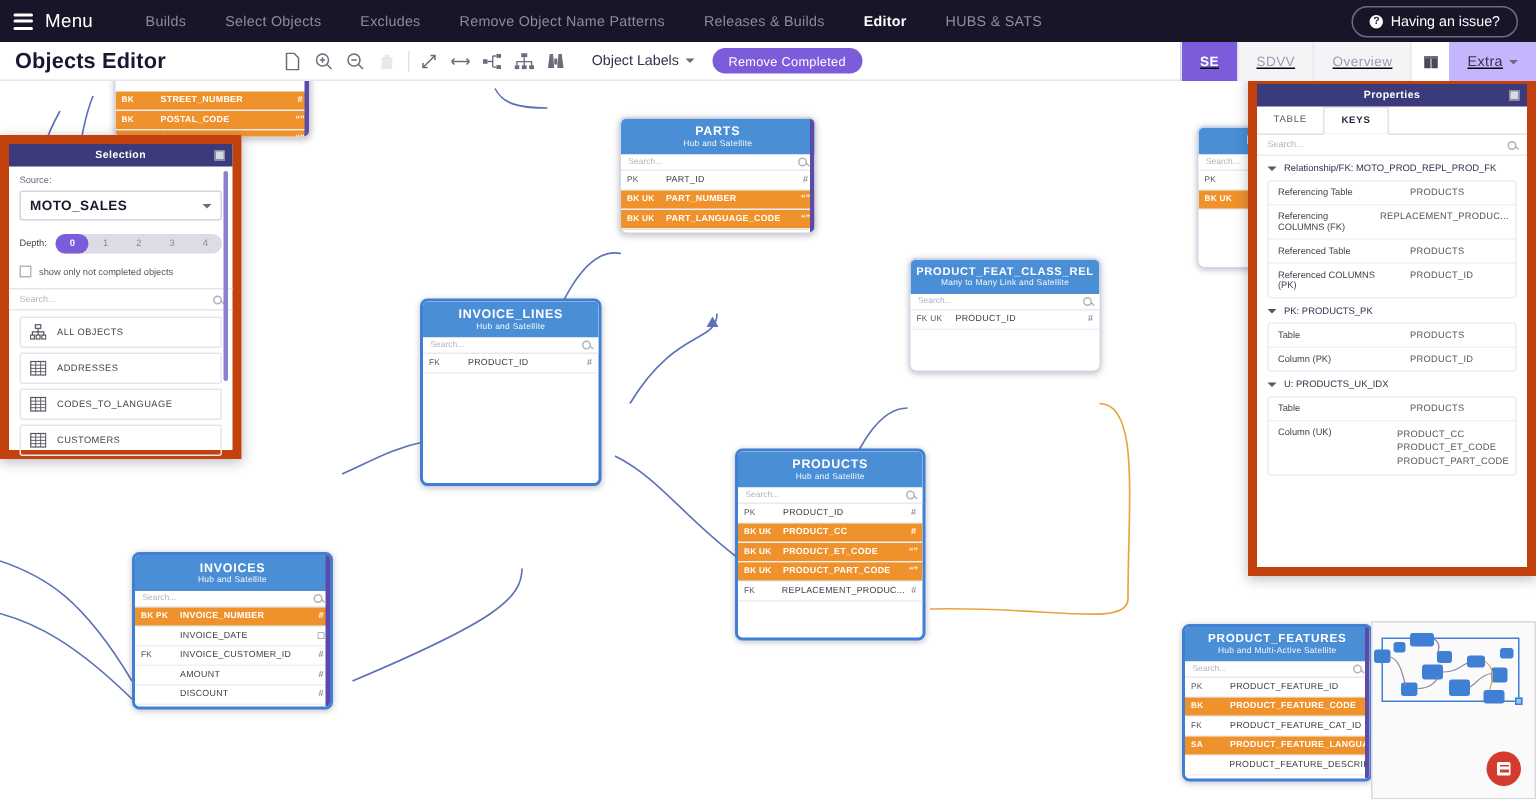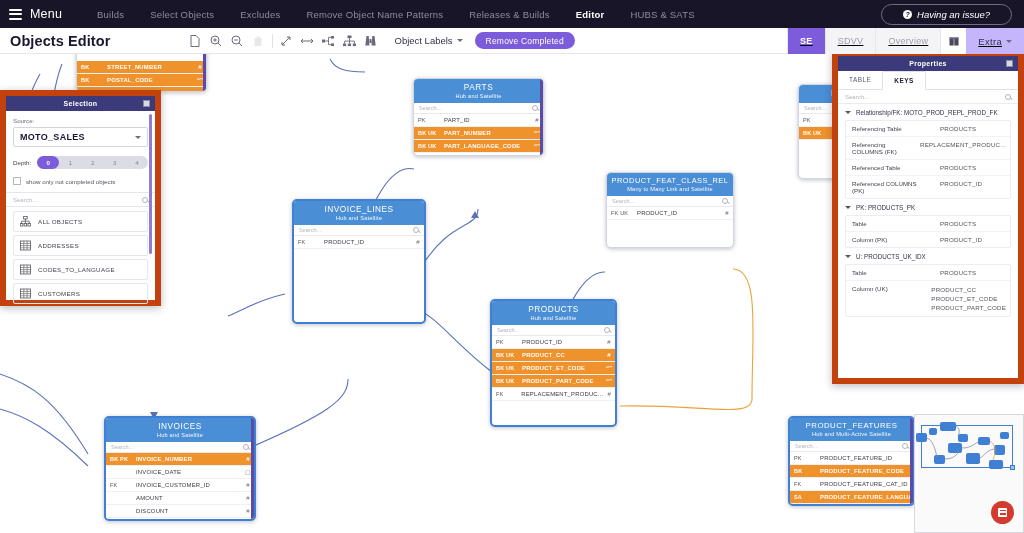--- a/index.html
+++ b/index.html
@@ -16,23 +16,23 @@
     position: absolute; top:0; left:0; width:1024px; height:28px;
     background:#191528; display:flex; align-items:center; z-index:60;
   }
   .burger { width:13px; height:11px; margin-left:9px; display:flex; flex-direction:column; justify-content:space-between; }
   .burger i { display:block; height:2px; background:#fff; border-radius:1px; }
   .menu-label { color:#fff; font-size:12.5px; margin-left:8px; letter-spacing:.2px; }
   .navitems { display:flex; align-items:center; margin-left:22px; gap:0; }
   .navitem { color:#8e8aa0; font-size:9.5px; padding:0 13px; letter-spacing:.2px; white-space:nowrap; }
   .navitem.active { color:#ffffff; font-weight:bold; }
   .issue-btn {
-    position:absolute; right:12px; top:4px; height:21px; padding:0 21px;
+    position:absolute; right:12px; top:4px; height:21px; padding:0 11px;
     border:1px solid #6f6b82; border-radius:11px; color:#ffffff; font-size:9.5px;
-    display:flex; align-items:center; gap:5px; background:transparent;font-style:italic;
+    display:flex; align-items:center; gap:5px; background:transparent;
   }
   .issue-icon {
     width:9px; height:9px; border-radius:50%; background:#fff; color:#191528;
     font-size:7px; line-height:9px; text-align:center; font-weight:bold;
   }
 
   
   .toolbar {
     position:absolute; top:28px; left:0; width:1024px; height:26px;
     background:#ffffff; border-bottom:1px solid #e6e6ec; display:flex; align-items:center; z-index:55;
@@ -56,21 +56,21 @@
 
   
   .canvas { position:absolute; top:54px; left:0; width:1024px; height:479px; background:#ffffff; overflow:hidden; }
   svg.edges { position:absolute; top:0; left:0; width:1024px; height:479px; }
 
   
   .node { position:absolute; background:#ffffff; border-radius:5px;
           box-shadow:0 1px 4px rgba(30,30,60,.28); border:1px solid #cfd6e4; overflow:hidden; }
   .node.sel { border:2px solid #3f7fd4; }
   .node-hdr { background:#4a8ed6; color:#fff; text-align:center; padding:3px 2px 4px; }
-  .node-title { font-size:8.3px; font-weight:normal; letter-spacing:.5px; }
+  .node-title { font-size:8.3px; font-weight:bold; letter-spacing:.5px; }
   .node-sub { font-size:5.6px; margin-top:1px; opacity:.95; letter-spacing:.2px; }
   .node-search { display:flex; align-items:center; justify-content:space-between;
                  padding:2px 5px; border-bottom:1px solid #e9e9ef; background:#fff; }
   .node-search span { font-size:5.6px; color:#b3b3c0; }
   .srch-g { width:6px;height:6px;border:.8px solid #b3b3c0;border-radius:50%; position:relative; }
   .srch-g:after{content:'';position:absolute;width:2.5px;height:.8px;background:#b3b3c0;transform:rotate(45deg);right:-2px;bottom:0;}
   .rowlist { display:flex; flex-direction:column; }
   .row { display:flex; align-items:center; height:13px; font-size:5.9px; color:#3a3a46;
          border-bottom:1px solid #f0f0f4; }
   .row .k { width:30px; padding-left:4px; font-size:5.5px; color:#55555f; letter-spacing:.2px; }
@@ -324,21 +324,21 @@
         </div>
         <div class="row hl">
           <span class="k">BK UK</span>
           <span class="n">PART_LANGUAGE_CODE</span>
           <span class="t">“”</span>
         </div>
       </div>
       <div class="node-edge"></div>
     </div>
 
-    <div class="node sel" id="n-invoice-lines" style="left:292px; top:145px; width:134px; height:125px;">
+    <div class="node sel" id="n-invoice-lines" style="left:280px; top:145px; width:121px; height:125px;">
       <div class="node-hdr">
         <div class="node-title">INVOICE_LINES</div>
         <div class="node-sub">Hub and Satellite</div>
       </div>
       <div class="node-search">
         <span>Search...</span>
         <span class="srch-g"></span>
       </div>
       <div class="rowlist">
         <div class="row">
@@ -379,21 +379,21 @@
         <div class="row">
           <span class="k">PK</span>
         </div>
         <div class="row hl">
           <span class="k">BK UK</span>
         </div>
       </div>
       <div class="node-edge"></div>
     </div>
 
-    <div class="node sel" id="n-invoices" style="left:104px; top:314px; width:152px; height:105px;margin-top:48px;">
+    <div class="node sel" id="n-invoices" style="left:88px; top:314px; width:134px; height:105px;">
       <div class="node-hdr">
         <div class="node-title">INVOICES</div>
         <div class="node-sub">Hub and Satellite</div>
       </div>
       <div class="node-search">
         <span>Search...</span>
         <span class="srch-g"></span>
       </div>
       <div class="rowlist">
         <div class="row hl">
@@ -456,21 +456,21 @@
           <span class="t">“”</span>
         </div>
         <div class="row">
           <span class="k">FK</span>
           <span class="n">REPLACEMENT_PRODUC...</span>
           <span class="t">#</span>
         </div>
       </div>
     </div>
 
-    <div class="node sel" id="n-product-features" style="left:788px; top:362px; width:127px; height:90px;">
+    <div class="node sel" id="n-product-features" style="left:788px; top:362px; width:127px; height:105px;">
       <div class="node-hdr">
         <div class="node-title" style="font-size:7.8px">PRODUCT_FEATURES</div>
         <div class="node-sub">Hub and Multi-Active Satellite</div>
       </div>
       <div class="node-search">
         <span>Search...</span>
         <span class="srch-g"></span>
       </div>
       <div class="rowlist">
         <div class="row">

